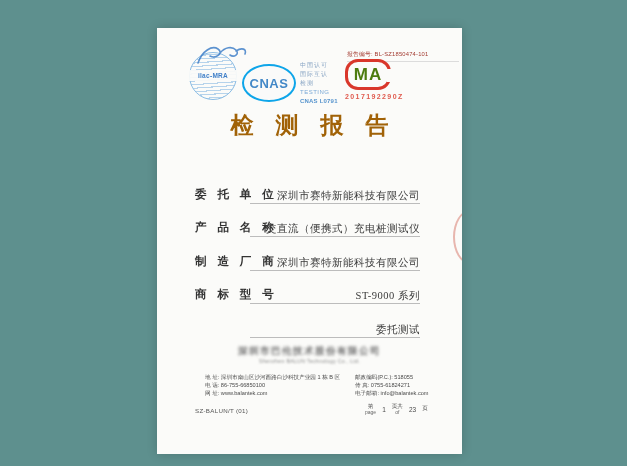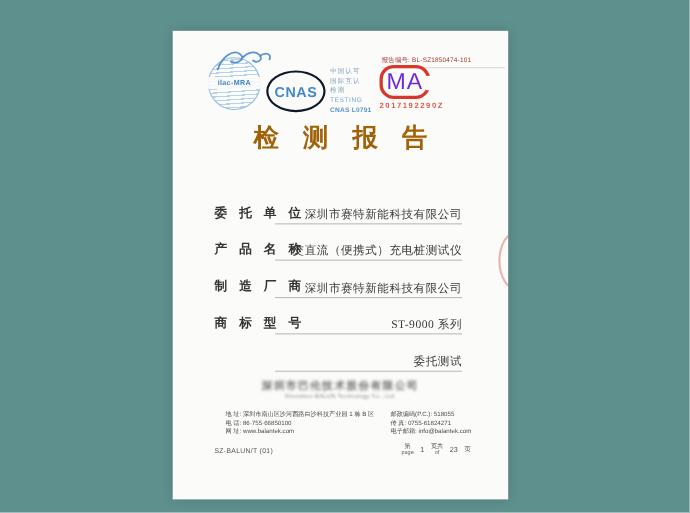--- a/index.html
+++ b/index.html
@@ -24,21 +24,21 @@
   .ilac-band {
     position: absolute; left: -2px; right: -2px; top: 17px; height: 11px;
     background: rgba(251,251,249,0.93);
     display: flex; align-items: center; justify-content: center;
     font-size: 6.5px; font-weight: bold; color: #3f7fc8; letter-spacing: .3px;
   }
   .ilac-script { position: absolute; left: 2px; top: -10px; width: 58px; height: 34px; }
 
   .cnas {
     position: absolute; left: 85px; top: 36px; width: 54px; height: 38px;
-    border: 2px solid #0f172a; border-radius: 50%;
+    border: 2px solid #0ea5e9; border-radius: 50%;
     display: flex; align-items: center; justify-content: center;
     background: rgba(251,251,249,0.4);
   }
   .cnas-text { font-size: 13px; font-weight: bold; color: #4388c7; letter-spacing: .5px; }
 
   .cert-block { position: absolute; left: 143px; top: 33px; line-height: 9px; }
   .cert-line { font-size: 6px; color: #8aa6c5; letter-spacing: 1px; }
   .cert-line.en { color: #7aa9d7; letter-spacing: .5px; }
   .cert-line.code { color: #5593cd; font-weight: bold; letter-spacing: .2px; }
 
@@ -50,21 +50,21 @@
 
   .cma { position: absolute; left: 188px; top: 31px; }
   .cma-c {
     width: 46px; height: 31px; border: 3.5px solid #d9372b; border-radius: 13px;
     display: flex; align-items: center; justify-content: center; position: relative;
   }
   .cma-c::after { 
     content: ""; position: absolute; right: -5px; top: 7px; width: 6px; height: 13px;
     background: #fbfbf9;
   }
-  .cma-ma { font-size: 21px; font-weight: normal; color: #6d28d9; letter-spacing: 1px;
+  .cma-ma { font-size: 17px; font-weight: bold; color: #4d7c0f; letter-spacing: 1px;
     font-family: "Liberation Sans", sans-serif; }
   .cma-num { margin-top: 3px; font-size: 7px; font-weight: bold; color: #e05a4e; letter-spacing: 1.4px; }
 
   
   .title {
     position: absolute; left: 0; right: 0; top: 82px; text-align: center;
     font-size: 23px; font-weight: bold; color: #a16207;
     letter-spacing: 7px; text-indent: 7px;
     font-family: "DejaVu Sans", "Liberation Sans", sans-serif;
   }

